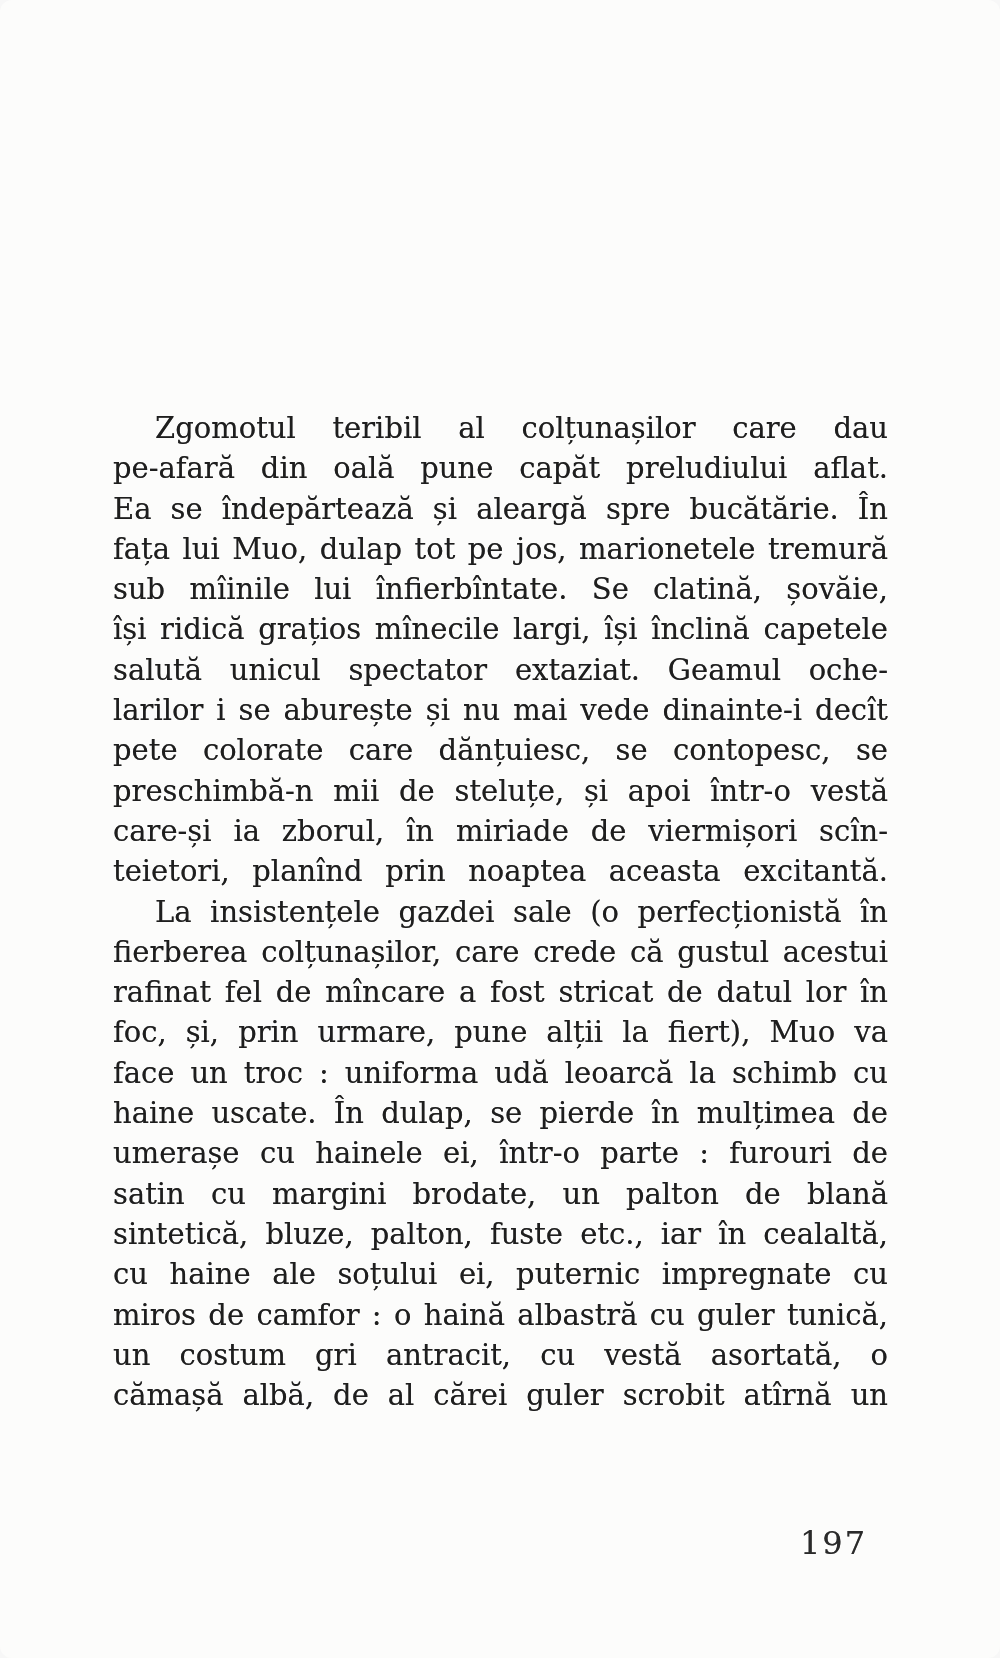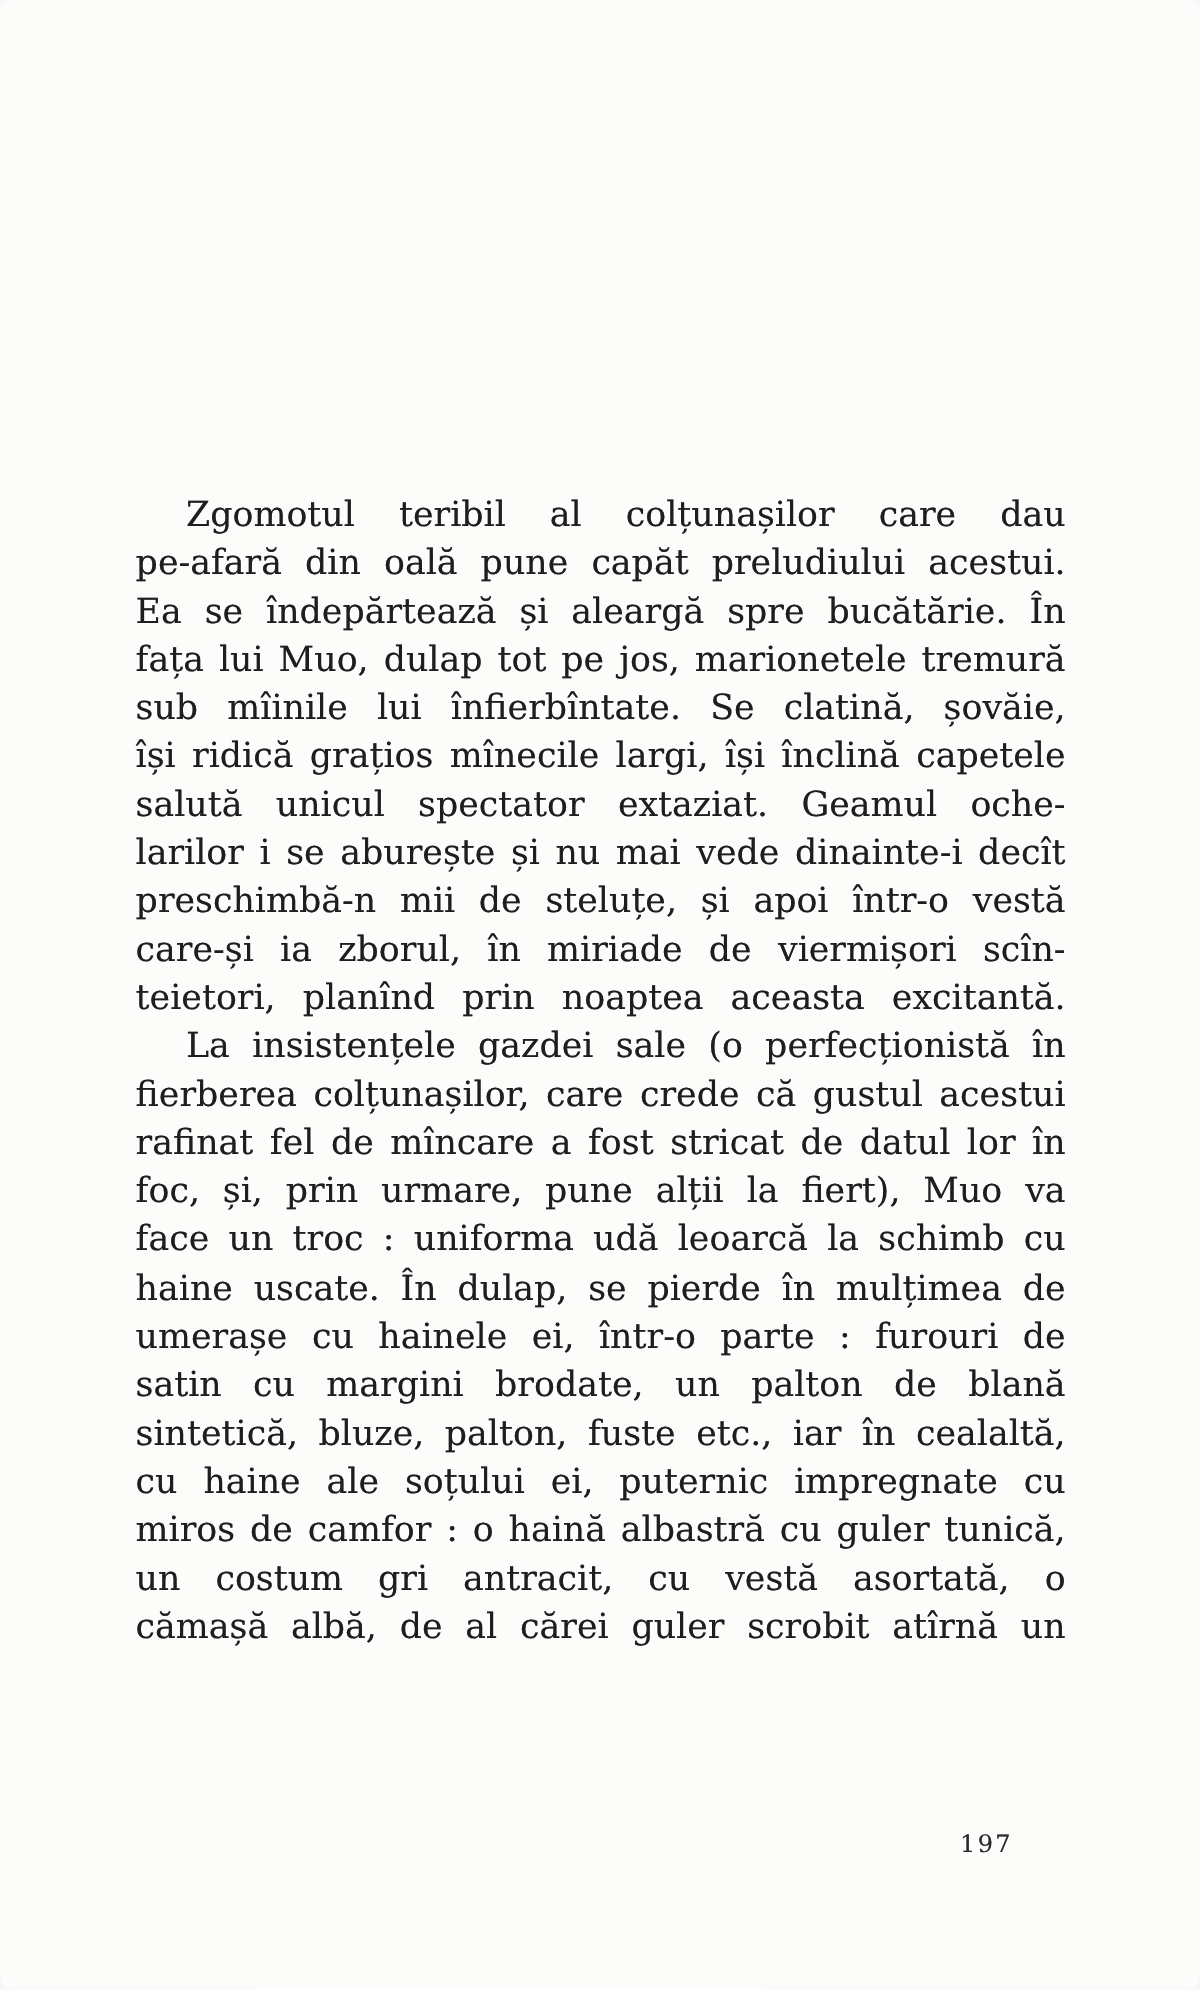--- a/index.html
+++ b/index.html
@@ -46,39 +46,40 @@
     overflow: visible;
   }
   .line.indent {
     text-indent: 42px;
   }
   .page-number {
     position: absolute;
     left: 800px;
     top: 1524px;
     color: #2a2a2a;
-    font-size: 20px;
+    font-size: 32px;
     letter-spacing: 2px;
     text-shadow: 0 0 0.45px rgba(20, 20, 20, 0.5);
   }
 </style>
 </head>
 <body>
 
 <div class="scan-page">
   <div class="text-block">
     <div class="paragraph">
         <div class="line indent">Zgomotul teribil al colțunașilor care dau</div>
-        <div class="line">pe-afară din oală pune capăt preludiului acestui.</div>
+        <div class="line">pe-afară din oală pune capăt preludiului aflat.</div>
         <div class="line">Ea se îndepărtează și aleargă spre bucătărie. În</div>
         <div class="line">fața lui Muo, dulap tot pe jos, marionetele tremură</div>
         <div class="line">sub mîinile lui înfierbîntate. Se clatină, șovăie,</div>
         <div class="line">își ridică grațios mînecile largi, își înclină capetele</div>
         <div class="line">salută unicul spectator extaziat. Geamul oche-</div>
         <div class="line">larilor i se aburește și nu mai vede dinainte-i decît</div>
+        <div class="line">pete colorate care dănțuiesc, se contopesc, se</div>
         <div class="line">preschimbă-n mii de steluțe, și apoi într-o vestă</div>
         <div class="line">care-și ia zborul, în miriade de viermișori scîn-</div>
         <div class="line">teietori, planînd prin noaptea aceasta excitantă.</div>
       </div>
     <div class="paragraph">
         <div class="line indent">La insistențele gazdei sale (o perfecționistă în</div>
         <div class="line">fierberea colțunașilor, care crede că gustul acestui</div>
         <div class="line">rafinat fel de mîncare a fost stricat de datul lor în</div>
         <div class="line">foc, și, prin urmare, pune alții la fiert), Muo va</div>
         <div class="line">face un troc : uniforma udă leoarcă la schimb cu</div>

